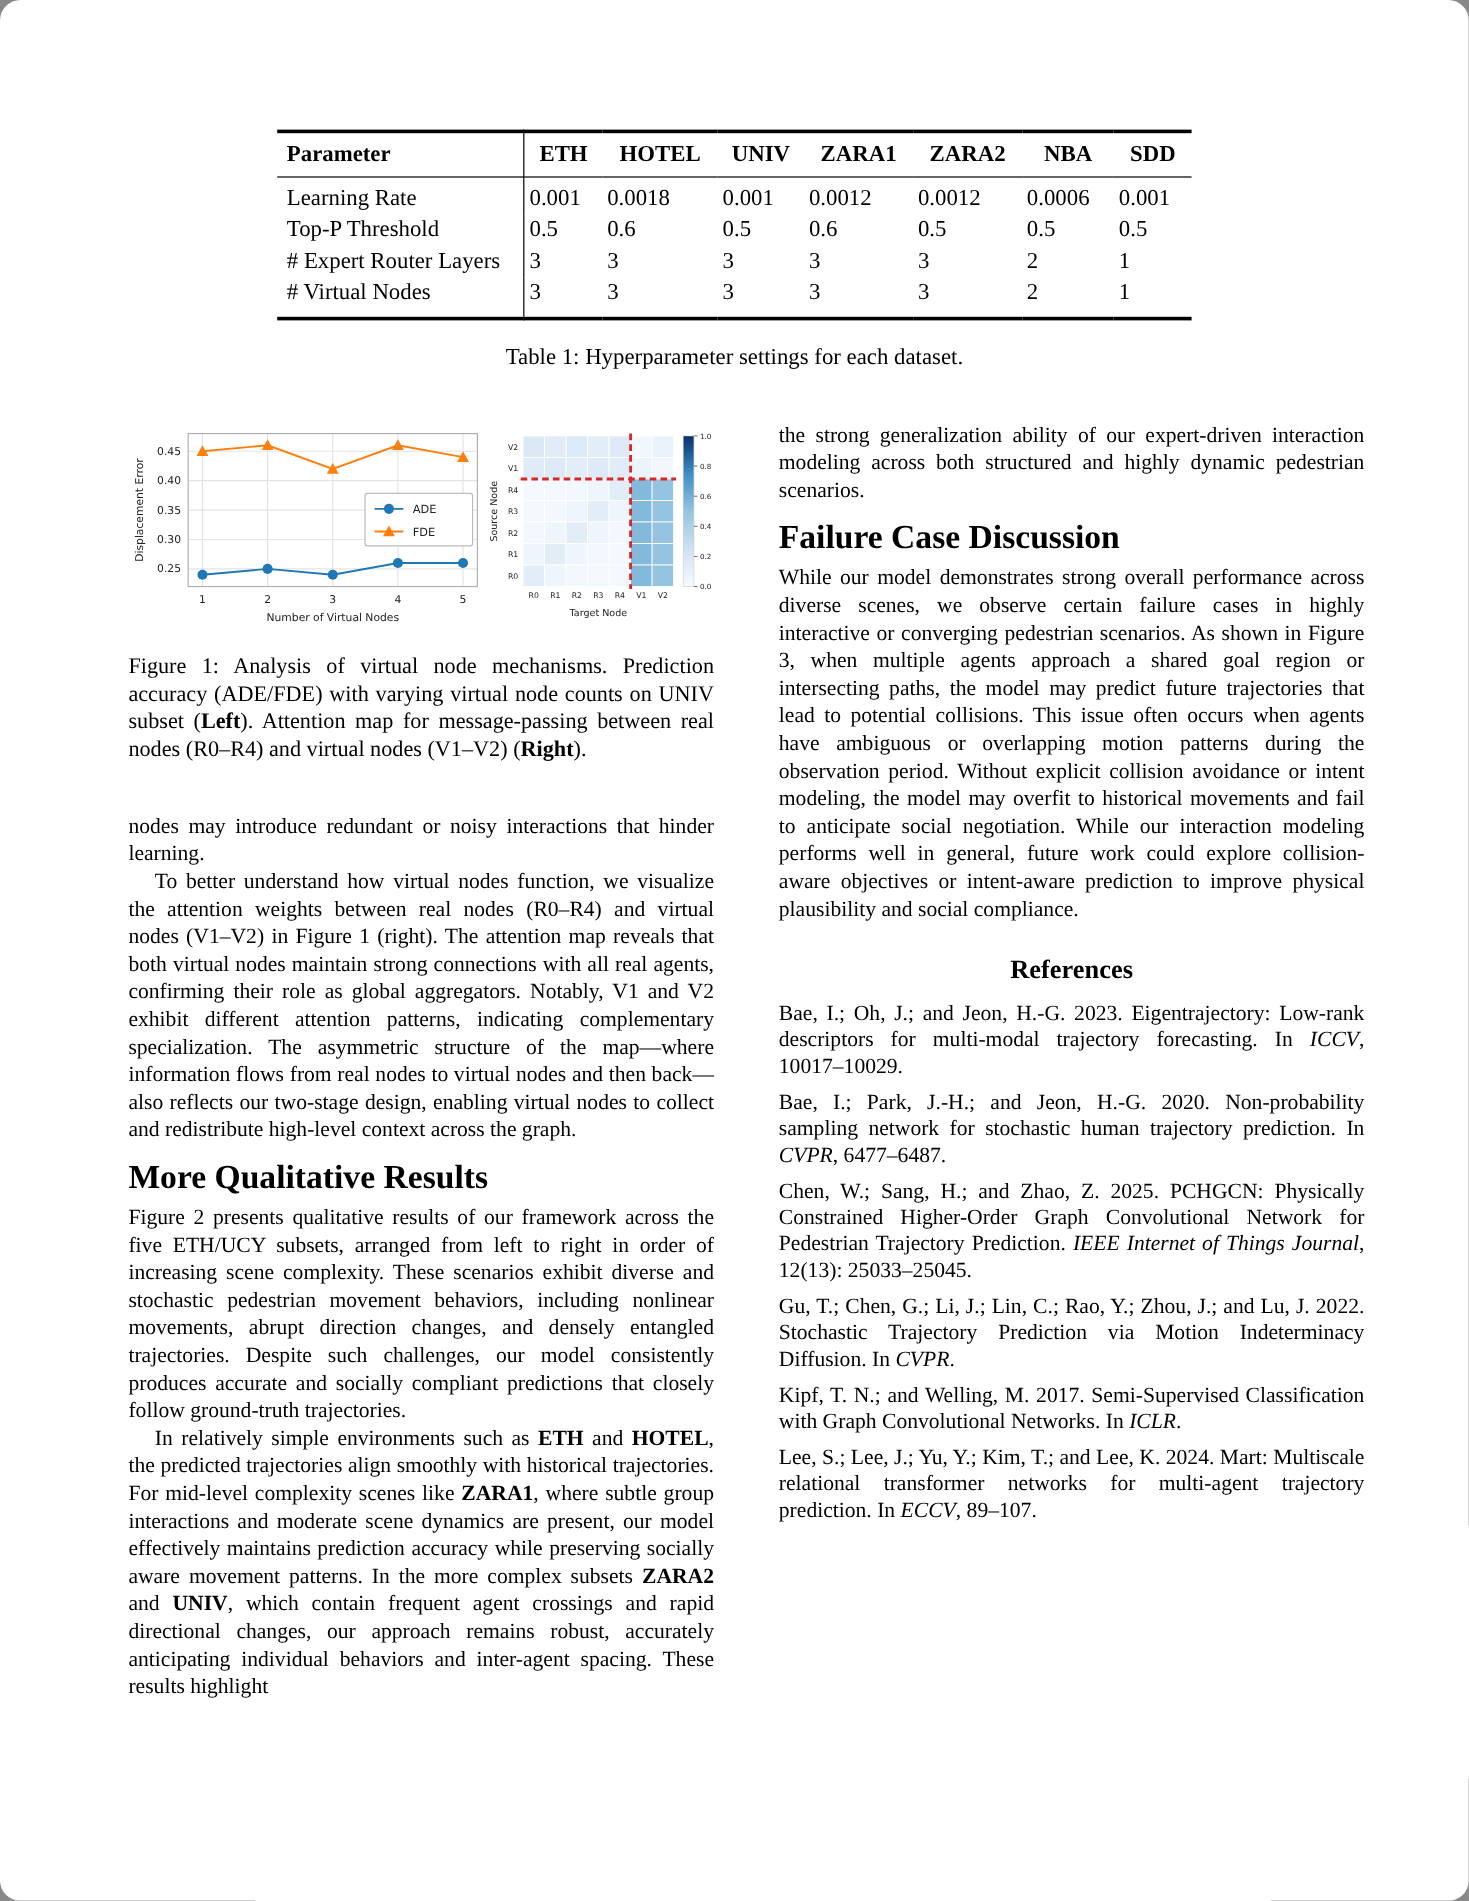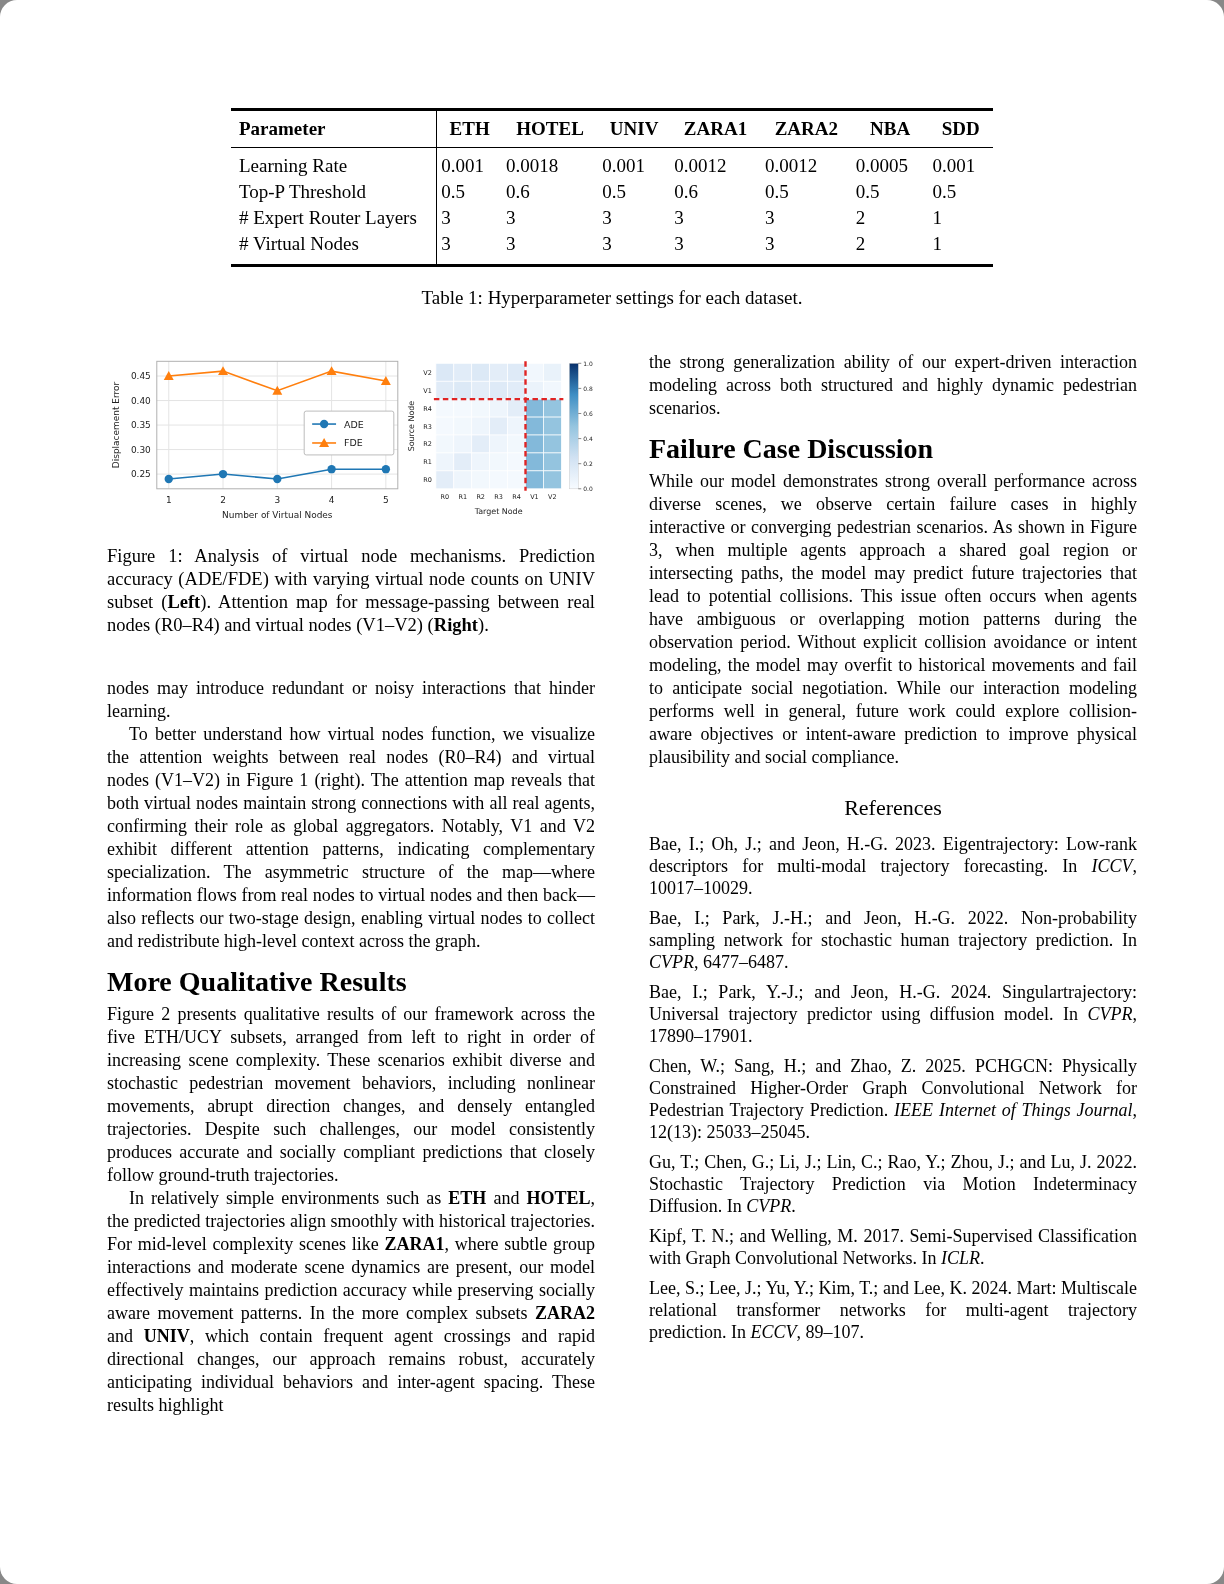--- a/index.html
+++ b/index.html
@@ -40,21 +40,21 @@
     hyphens:auto;
   }
   p.indent { text-indent:22px; }
   p.caption { font-size:18.5px; line-height:23px; text-align:justify; margin:22px 0 0 0; }
   .gap-top { margin-top:40px !important; }
 
   h2.sec {
     font-size:28px; font-weight:bold; margin:16px 0 9px 0; line-height:25px;
   }
   h1.refs-heading {
-    font-size:22px; font-weight:normal; text-align:center; margin:26px 0 12px 0; line-height:26px;
+    font-size:22px; font-weight:bold; text-align:center; margin:26px 0 12px 0; line-height:26px;
   }
   .ref { font-size:18px; line-height:22px; text-align:justify; margin:0 0 8px 0; }
 
   svg text { font-family:"DejaVu Sans", sans-serif; fill:#222; }
 </style>
 </head>
 <body>
 
 <div class="page">
 
@@ -73,21 +73,21 @@
           </tr>
         </thead>
         <tbody>
           <tr>
             <td>Learning Rate</td>
             <td>0.001</td>
             <td>0.0018</td>
             <td>0.001</td>
             <td>0.0012</td>
             <td>0.0012</td>
-            <td>0.0005</td>
+            <td>0.0006</td>
             <td>0.001</td>
           </tr>
           <tr>
             <td>Top-P Threshold</td>
             <td>0.5</td>
             <td>0.6</td>
             <td>0.5</td>
             <td>0.6</td>
             <td>0.5</td>
             <td>0.5</td>
@@ -268,22 +268,21 @@
       <p class="body indent"><span>In relatively simple environments such as </span><b>ETH</b><span> and </span><b>HOTEL</b><span>, the predicted trajectories align smoothly with historical trajectories. For mid-level complexity scenes like </span><b>ZARA1</b><span>, where subtle group interactions and moderate scene dynamics are present, our model effectively maintains prediction accuracy while preserving socially aware movement patterns. In the more complex subsets </span><b>ZARA2</b><span> and </span><b>UNIV</b><span>, which contain frequent agent crossings and rapid directional changes, our approach remains robust, accurately anticipating individual behaviors and inter-agent spacing. These results highlight</span></p>
     </div>
 
     <div class="col">
       <p class="body">the strong generalization ability of our expert-driven interaction modeling across both structured and highly dynamic pedestrian scenarios.</p>
       <h2 class="sec">Failure Case Discussion</h2>
       <p class="body">While our model demonstrates strong overall performance across diverse scenes, we observe certain failure cases in highly interactive or converging pedestrian scenarios. As shown in Figure 3, when multiple agents approach a shared goal region or intersecting paths, the model may predict future trajectories that lead to potential collisions. This issue often occurs when agents have ambiguous or overlapping motion patterns during the observation period. Without explicit collision avoidance or intent modeling, the model may overfit to historical movements and fail to anticipate social negotiation. While our interaction modeling performs well in general, future work could explore collision-aware objectives or intent-aware prediction to improve physical plausibility and social compliance.</p>
       <h1 class="refs-heading">References</h1>
       <div id="refs">
           <p class="ref"><span>Bae, I.; Oh, J.; and Jeon, H.-G. 2023.  Eigentrajectory: Low-rank descriptors for multi-modal trajectory forecasting.  In </span><i>ICCV</i><span>, 10017–10029.</span></p>
-          <p class="ref"><span>Bae, I.; Park, J.-H.; and Jeon, H.-G. 2022.  Non-probability sampling network for stochastic human trajectory prediction. In </span><i>CVPR</i><span>, 6477–6487.</span></p>
-          <p class="ref"><span>Bae, I.; Park, Y.-J.; and Jeon, H.-G. 2024.  Singulartrajectory: Universal trajectory predictor using diffusion model.  In </span><i>CVPR</i><span>, 17890–17901.</span></p>
+          <p class="ref"><span>Bae, I.; Park, J.-H.; and Jeon, H.-G. 2020.  Non-probability sampling network for stochastic human trajectory prediction. In </span><i>CVPR</i><span>, 6477–6487.</span></p>
           <p class="ref"><span>Chen, W.; Sang, H.; and Zhao, Z. 2025.  PCHGCN: Physically Constrained Higher-Order Graph Convolutional Network for Pedestrian Trajectory Prediction.  </span><i>IEEE Internet of Things Journal</i><span>, 12(13): 25033–25045.</span></p>
           <p class="ref"><span>Gu, T.; Chen, G.; Li, J.; Lin, C.; Rao, Y.; Zhou, J.; and Lu, J. 2022.  Stochastic Trajectory Prediction via Motion Indeterminacy Diffusion.  In </span><i>CVPR</i><span>.</span></p>
           <p class="ref"><span>Kipf, T. N.; and Welling, M. 2017.  Semi-Supervised Classification with Graph Convolutional Networks.  In </span><i>ICLR</i><span>.</span></p>
           <p class="ref"><span>Lee, S.; Lee, J.; Yu, Y.; Kim, T.; and Lee, K. 2024.  Mart: Multiscale relational transformer networks for multi-agent trajectory prediction.  In </span><i>ECCV</i><span>, 89–107.</span></p>
         </div>
     </div>
 
   </div>
 </div>
 

